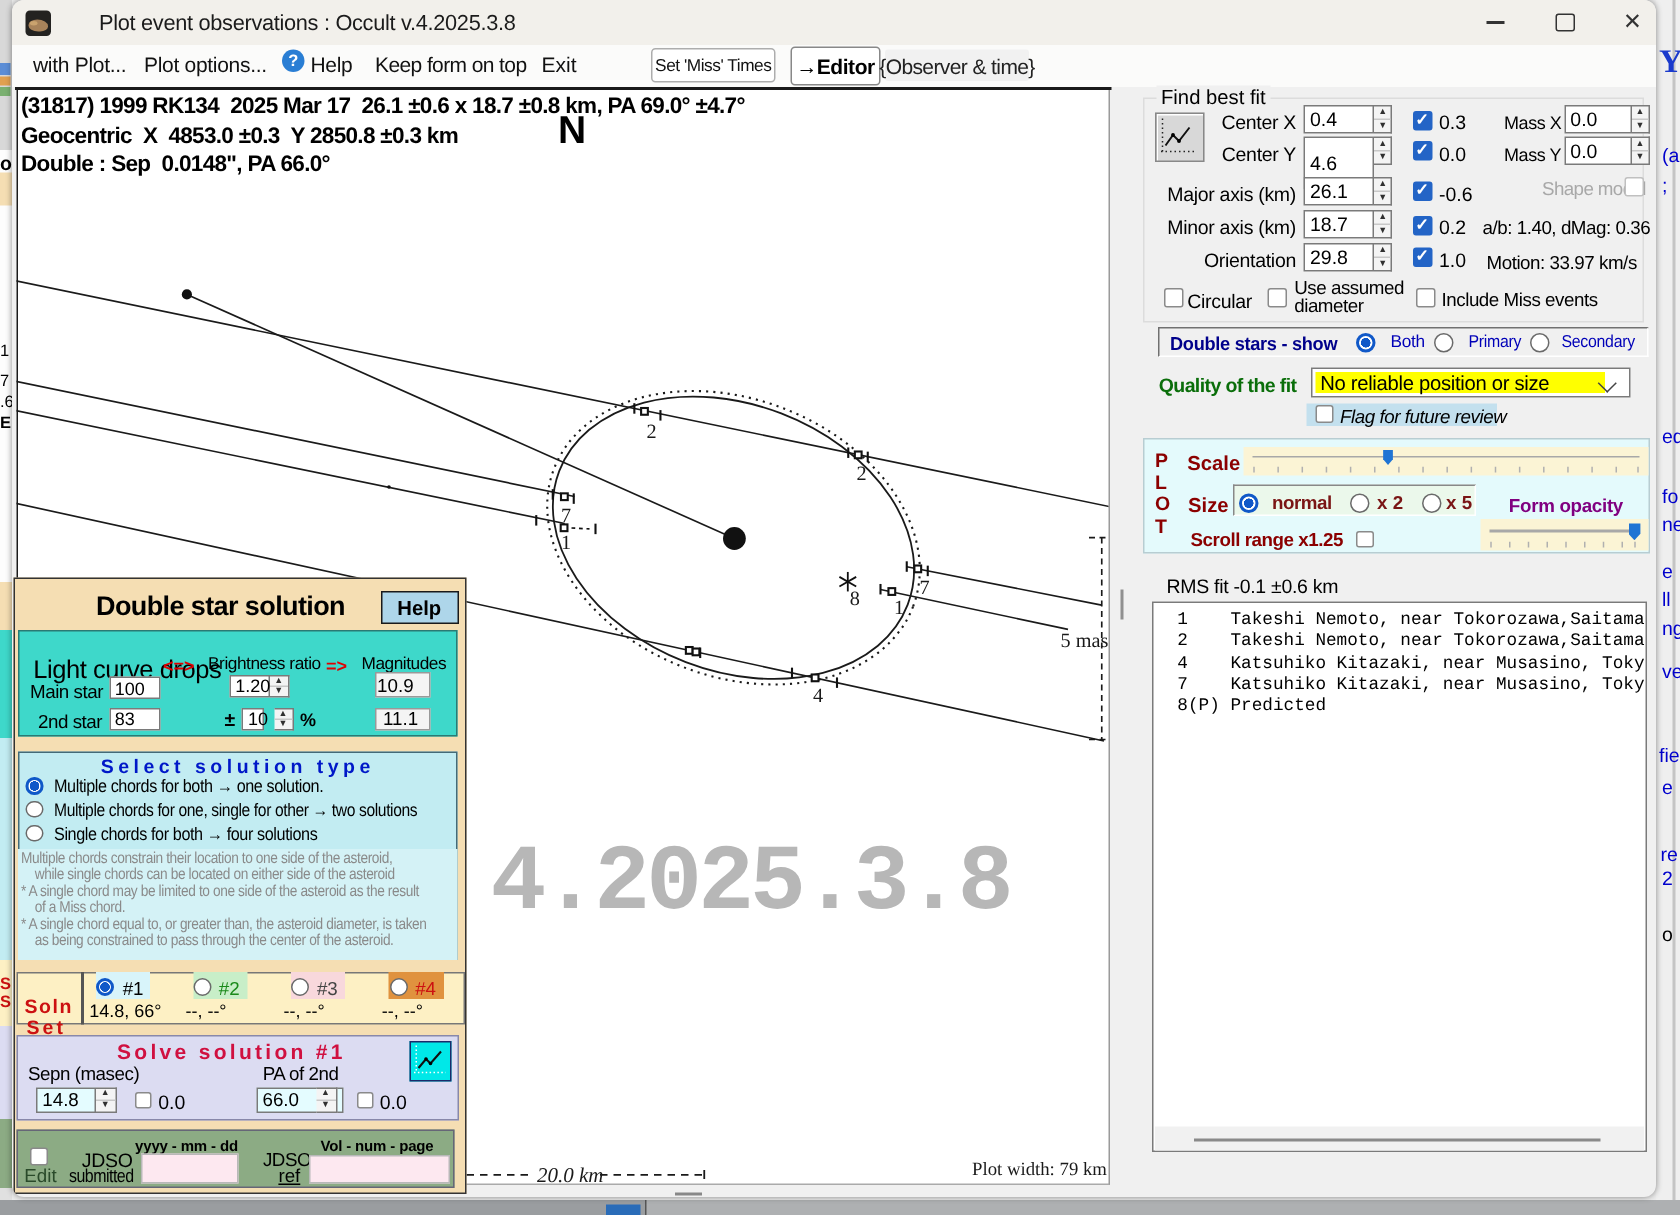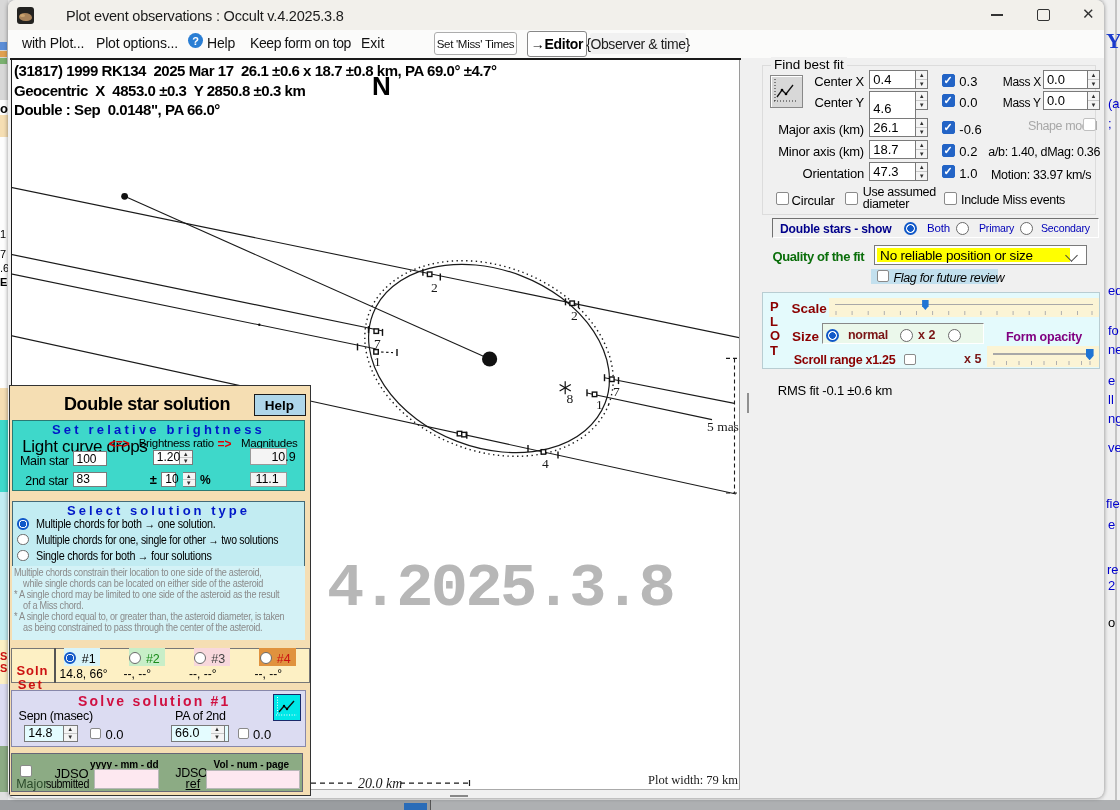--- a/index.html
+++ b/index.html
@@ -182,21 +182,21 @@
   </div>
   <div class="lbl" style="left:740px;top:73.5px;width:116px;text-align:right;font-size:13px;letter-spacing:-0.2px;">Center X</div>
   <div class="lbl" style="left:740px;top:94.8px;width:116px;text-align:right;font-size:13px;letter-spacing:-0.2px;">Center Y</div>
   <div class="lbl" style="left:740px;top:121.5px;width:116px;text-align:right;font-size:13px;letter-spacing:-0.2px;">Major axis (km)</div>
   <div class="lbl" style="left:740px;top:144px;width:116px;text-align:right;font-size:13px;letter-spacing:-0.2px;">Minor axis (km)</div>
   <div class="lbl" style="left:740px;top:165.8px;width:116px;text-align:right;font-size:13px;letter-spacing:-0.2px;">Orientation</div>
   <div class="inp" style="left:861.3px;top:69.8px;width:47px;height:19.3px;font-size:13px;">0.4</div>
   <div class="inp" style="left:861.3px;top:91.2px;width:47px;height:35px;font-size:13px;">4.6</div>
   <div class="inp" style="left:861.3px;top:117.5px;width:47px;height:19.3px;font-size:13px;">26.1</div>
   <div class="inp" style="left:861.3px;top:140.2px;width:47px;height:19.3px;font-size:13px;">18.7</div>
-  <div class="inp" style="left:861.3px;top:162px;width:47px;height:19.3px;font-size:13px;">47.3</div>
+  <div class="inp" style="left:861.3px;top:162px;width:47px;height:19.3px;font-size:13px;">29.8</div>
   <div class="spin" style="left:908.3px;top:69.8px;height:19.3px;">
       <div>▲</div>
       <div>▼</div>
     </div>
   <div class="spin" style="left:908.3px;top:91.2px;height:19.3px;">
       <div>▲</div>
       <div>▼</div>
     </div>
   <div class="spin" style="left:908.3px;top:117.5px;height:19.3px;">
       <div>▲</div>
@@ -291,21 +291,21 @@
     </svg>
   </div>
   <div class="lbl b" style="left:784px;top:329.2px;font-size:13.5px;color:#8b0000;">Size</div>
   <div class="abs" style="left:813.7px;top:322.8px;width:162px;height:21.7px;background:#ebf8eb;border-top:1.5px solid #888;border-left:1.5px solid #888;border-right:1px solid #fff;border-bottom:1px solid #fff;box-sizing:border-box;"></div>
   <div class="rads" style="left:817.8px;top:328.5px;width:13px;height:13px;"></div>
   <div class="lbl b" style="left:840px;top:328.4px;font-size:12.5px;letter-spacing:-0.3px;color:#7a1515;">normal</div>
   <div class="rad" style="left:891.8px;top:328.5px;width:13px;height:13px;"></div>
   <div class="lbl b" style="left:910px;top:328.4px;font-size:12.5px;color:#7a1515;">x 2</div>
 
   <div class="rad" style="left:940px;top:328.5px;width:13px;height:13px;"></div>
-  <div class="lbl b" style="left:956px;top:328.4px;font-size:12.5px;color:#7a1515;margin-top:24px;">x 5</div>
+  <div class="lbl b" style="left:956px;top:328.4px;font-size:12.5px;color:#7a1515;">x 5</div>
   <div class="lbl b" style="left:997.9px;top:330px;font-size:12.5px;letter-spacing:-0.2px;color:#800080;">Form opacity</div>
   <div class="abs" style="left:978.6px;top:346.2px;width:112px;height:21px;background:#fbf4d5;">
     <div class="abs" style="left:6px;top:7px;width:100px;height:1.4px;background:#a8a8a8;"></div>
     <div class="abs" style="left:99px;top:2.5px;width:8px;height:11.5px;background:#1f74d4;clip-path:polygon(0 0,100% 0,100% 62%,50% 100%,0 62%);"></div>
     <svg class="abs" style="left:0;top:15px;" width="112" height="6">
       <g stroke="#b0b0b0" stroke-width="1">
           <line x1="7" y1="0" x2="7" y2="4"></line>
           <line x1="19.5" y1="0" x2="19.5" y2="4"></line>
           <line x1="32" y1="0" x2="32" y2="4"></line>
           <line x1="44.5" y1="0" x2="44.5" y2="4"></line>
@@ -314,39 +314,47 @@
           <line x1="82" y1="0" x2="82" y2="4"></line>
           <line x1="94.5" y1="0" x2="94.5" y2="4"></line>
           <line x1="103" y1="0" x2="103" y2="4"></line>
         </g>
     </svg>
   </div>
   <div class="lbl b" style="left:785.7px;top:353.2px;font-size:12.5px;letter-spacing:-0.3px;color:#8b0000;">Scroll range x1.25</div>
   <div class="cbu" style="left:896px;top:353.6px;width:11.5px;height:11.5px;"></div>
 
   <div class="lbl" style="left:769.7px;top:382.8px;font-size:13px;letter-spacing:-0.2px;">RMS fit -0.1 ±0.6 km</div>
+  <div class="abs" style="left:759.9px;top:400.9px;width:330px;height:367.6px;background:#fff;border:1px solid #7a7a7a;box-sizing:border-box;">
+    <div class="abs mono" style="left:16px;top:4.5px;font-size:11.8px;line-height:14.1px;white-space:pre;color:#000;">1    Takeshi Nemoto, near Tokorozawa,Saitama
+2    Takeshi Nemoto, near Tokorozawa,Saitama
+4    Katsuhiko Kitazaki, near Musasino, Toky
+7    Katsuhiko Kitazaki, near Musasino, Toky
+8(P) Predicted</div>
+    <div class="abs" style="left:1px;top:349px;width:326px;height:16px;background:#f1f1f1;"></div>
+    <div class="abs" style="left:27px;top:357px;width:271px;height:2.5px;background:#8a8a8a;"></div>
+  </div>
 
   <div class="abs" style="left:1px;top:385.3px;width:301.5px;height:410.5px;background:#f5deb3;border:1px solid #333;box-sizing:border-box;"></div>
   <div class="lbl b" style="left:56px;top:394px;font-size:18px;letter-spacing:-0.4px;color:#000;">Double star solution</div>
   <div class="abs" style="left:245.5px;top:393.8px;width:52px;height:22.7px;background:#aed6ea;border:1.5px solid #1a1a1a;box-sizing:border-box;display:flex;align-items:center;justify-content:center;font-size:13.5px;font-weight:bold;">Help</div>
   <div class="abs" style="left:4px;top:419.8px;width:293px;height:71.7px;background:#3ed8ca;border:1px solid #2a7a74;box-sizing:border-box;"></div>
-  <div class="lbl b" style="left:4px;top:422.4px;width:293px;text-align:center;font-size:13px;letter-spacing:3.2px;color:#0018c8;">Set relative brightness</div>
   <div class="lbl" style="left:14.2px;top:437.2px;font-size:17px;letter-spacing:-0.3px;">Light curve drops</div>
   <div class="lbl b" style="left:100.7px;top:437px;font-size:12px;color:#e00000;">&lt;=&gt;</div>
   <div class="lbl" style="left:130.7px;top:437.2px;font-size:11.5px;letter-spacing:-0.3px;">Brightness ratio</div>
   <div class="lbl b" style="left:209.4px;top:437px;font-size:12px;color:#e00000;">=&gt;</div>
   <div class="lbl" style="left:233px;top:437.2px;font-size:11.5px;letter-spacing:-0.3px;">Magnitudes</div>
   <div class="lbl" style="left:12px;top:454.2px;font-size:12.5px;letter-spacing:-0.3px;">Main star</div>
   <div class="inp" style="left:64.5px;top:451.1px;width:34.7px;height:15px;font-size:12px;">100</div>
   <div class="inp" style="left:144.8px;top:449.5px;width:27px;height:15px;font-size:12px;">1.20</div>
   <div class="spin" style="left:171.8px;top:449.5px;height:15px;width:13px;">
       <div>▲</div>
       <div>▼</div>
     </div>
-  <div class="abs" style="left:242.4px;top:448px;width:36.2px;height:17px;background:#f4f4f4;border:1px solid #999;box-sizing:border-box;font-size:12.5px;display:flex;align-items:center;padding-left:20px;">10.9</div>
+  <div class="abs" style="left:242.4px;top:448px;width:36.2px;height:17px;background:#f4f4f4;border:1px solid #999;box-sizing:border-box;font-size:12.5px;display:flex;align-items:center;padding-left:0;">10.9</div>
   <div class="lbl" style="left:17.3px;top:474.1px;font-size:12.5px;letter-spacing:-0.3px;">2nd star</div>
   <div class="inp" style="left:64.5px;top:471.6px;width:34.7px;height:15px;font-size:12px;">83</div>
   <div class="lbl b" style="left:141.7px;top:471.5px;font-size:13px;">±</div>
   <div class="inp" style="left:153.3px;top:471.6px;width:15px;height:15px;font-size:12px;">10</div>
   <div class="spin" style="left:174.7px;top:471.6px;height:15px;width:13px;">
       <div>▲</div>
       <div>▼</div>
     </div>
   <div class="lbl b" style="left:192px;top:473.4px;font-size:12px;">%</div>
   <div class="abs" style="left:242.4px;top:471.5px;width:36.2px;height:15.5px;background:#f4f4f4;border:1px solid #999;box-sizing:border-box;font-size:12.5px;display:flex;align-items:center;padding-left:4px;">11.1</div>
@@ -414,21 +422,21 @@
   <div class="inp" style="left:163px;top:725px;width:58px;height:16.7px;font-size:12.5px;background:#e4fcff;">66.0</div>
   <div class="spin" style="left:202.5px;top:725px;height:16.7px;width:14px;">
       <div>▲</div>
       <div>▼</div>
     </div>
   <div class="cbu" style="left:229.8px;top:727.8px;width:11px;height:11px;"></div>
   <div class="lbl" style="left:245.1px;top:727px;font-size:13px;">0.0</div>
 
   <div class="abs" style="left:2.8px;top:752.8px;width:292.4px;height:39px;background:#8cab84;border:1px solid #667;box-sizing:border-box;"></div>
   <div class="cbu" style="left:12px;top:765px;width:11.5px;height:11.5px;"></div>
-  <div class="lbl" style="left:8.2px;top:777.3px;font-size:12.5px;color:#2a4a2a;">Major</div>
+  <div class="lbl" style="left:8.2px;top:777.3px;font-size:12.5px;color:#2a4a2a;">Edit</div>
   <div class="lbl" style="left:46.5px;top:765.5px;font-size:13px;letter-spacing:-0.2px;">JDSO</div>
   <div class="lbl" style="left:37.7px;top:777.3px;font-size:12.5px;letter-spacing:-0.4px;transform:scaleX(0.85);transform-origin:0 0;">submitted</div>
   <div class="lbl b" style="left:82px;top:759px;font-size:10px;letter-spacing:-0.1px;">yyyy - mm - dd</div>
   <div class="abs" style="left:85.7px;top:769.4px;width:65.4px;height:19.5px;background:#fde8f0;border:1px solid #b8b8b8;box-sizing:border-box;"></div>
   <div class="lbl" style="left:167.3px;top:766.4px;font-size:12.5px;letter-spacing:-0.3px;">JDSO</div>
   <div class="lbl" style="left:177.6px;top:777.3px;font-size:12.5px;text-decoration:underline;">ref</div>
   <div class="lbl b" style="left:205.6px;top:759.3px;font-size:10px;letter-spacing:-0.1px;">Vol - num - page</div>
   <div class="abs" style="left:198.2px;top:770.3px;width:94.3px;height:18.6px;background:#fde8f0;border:1px solid #b8b8b8;box-sizing:border-box;"></div>
 </div>
 

